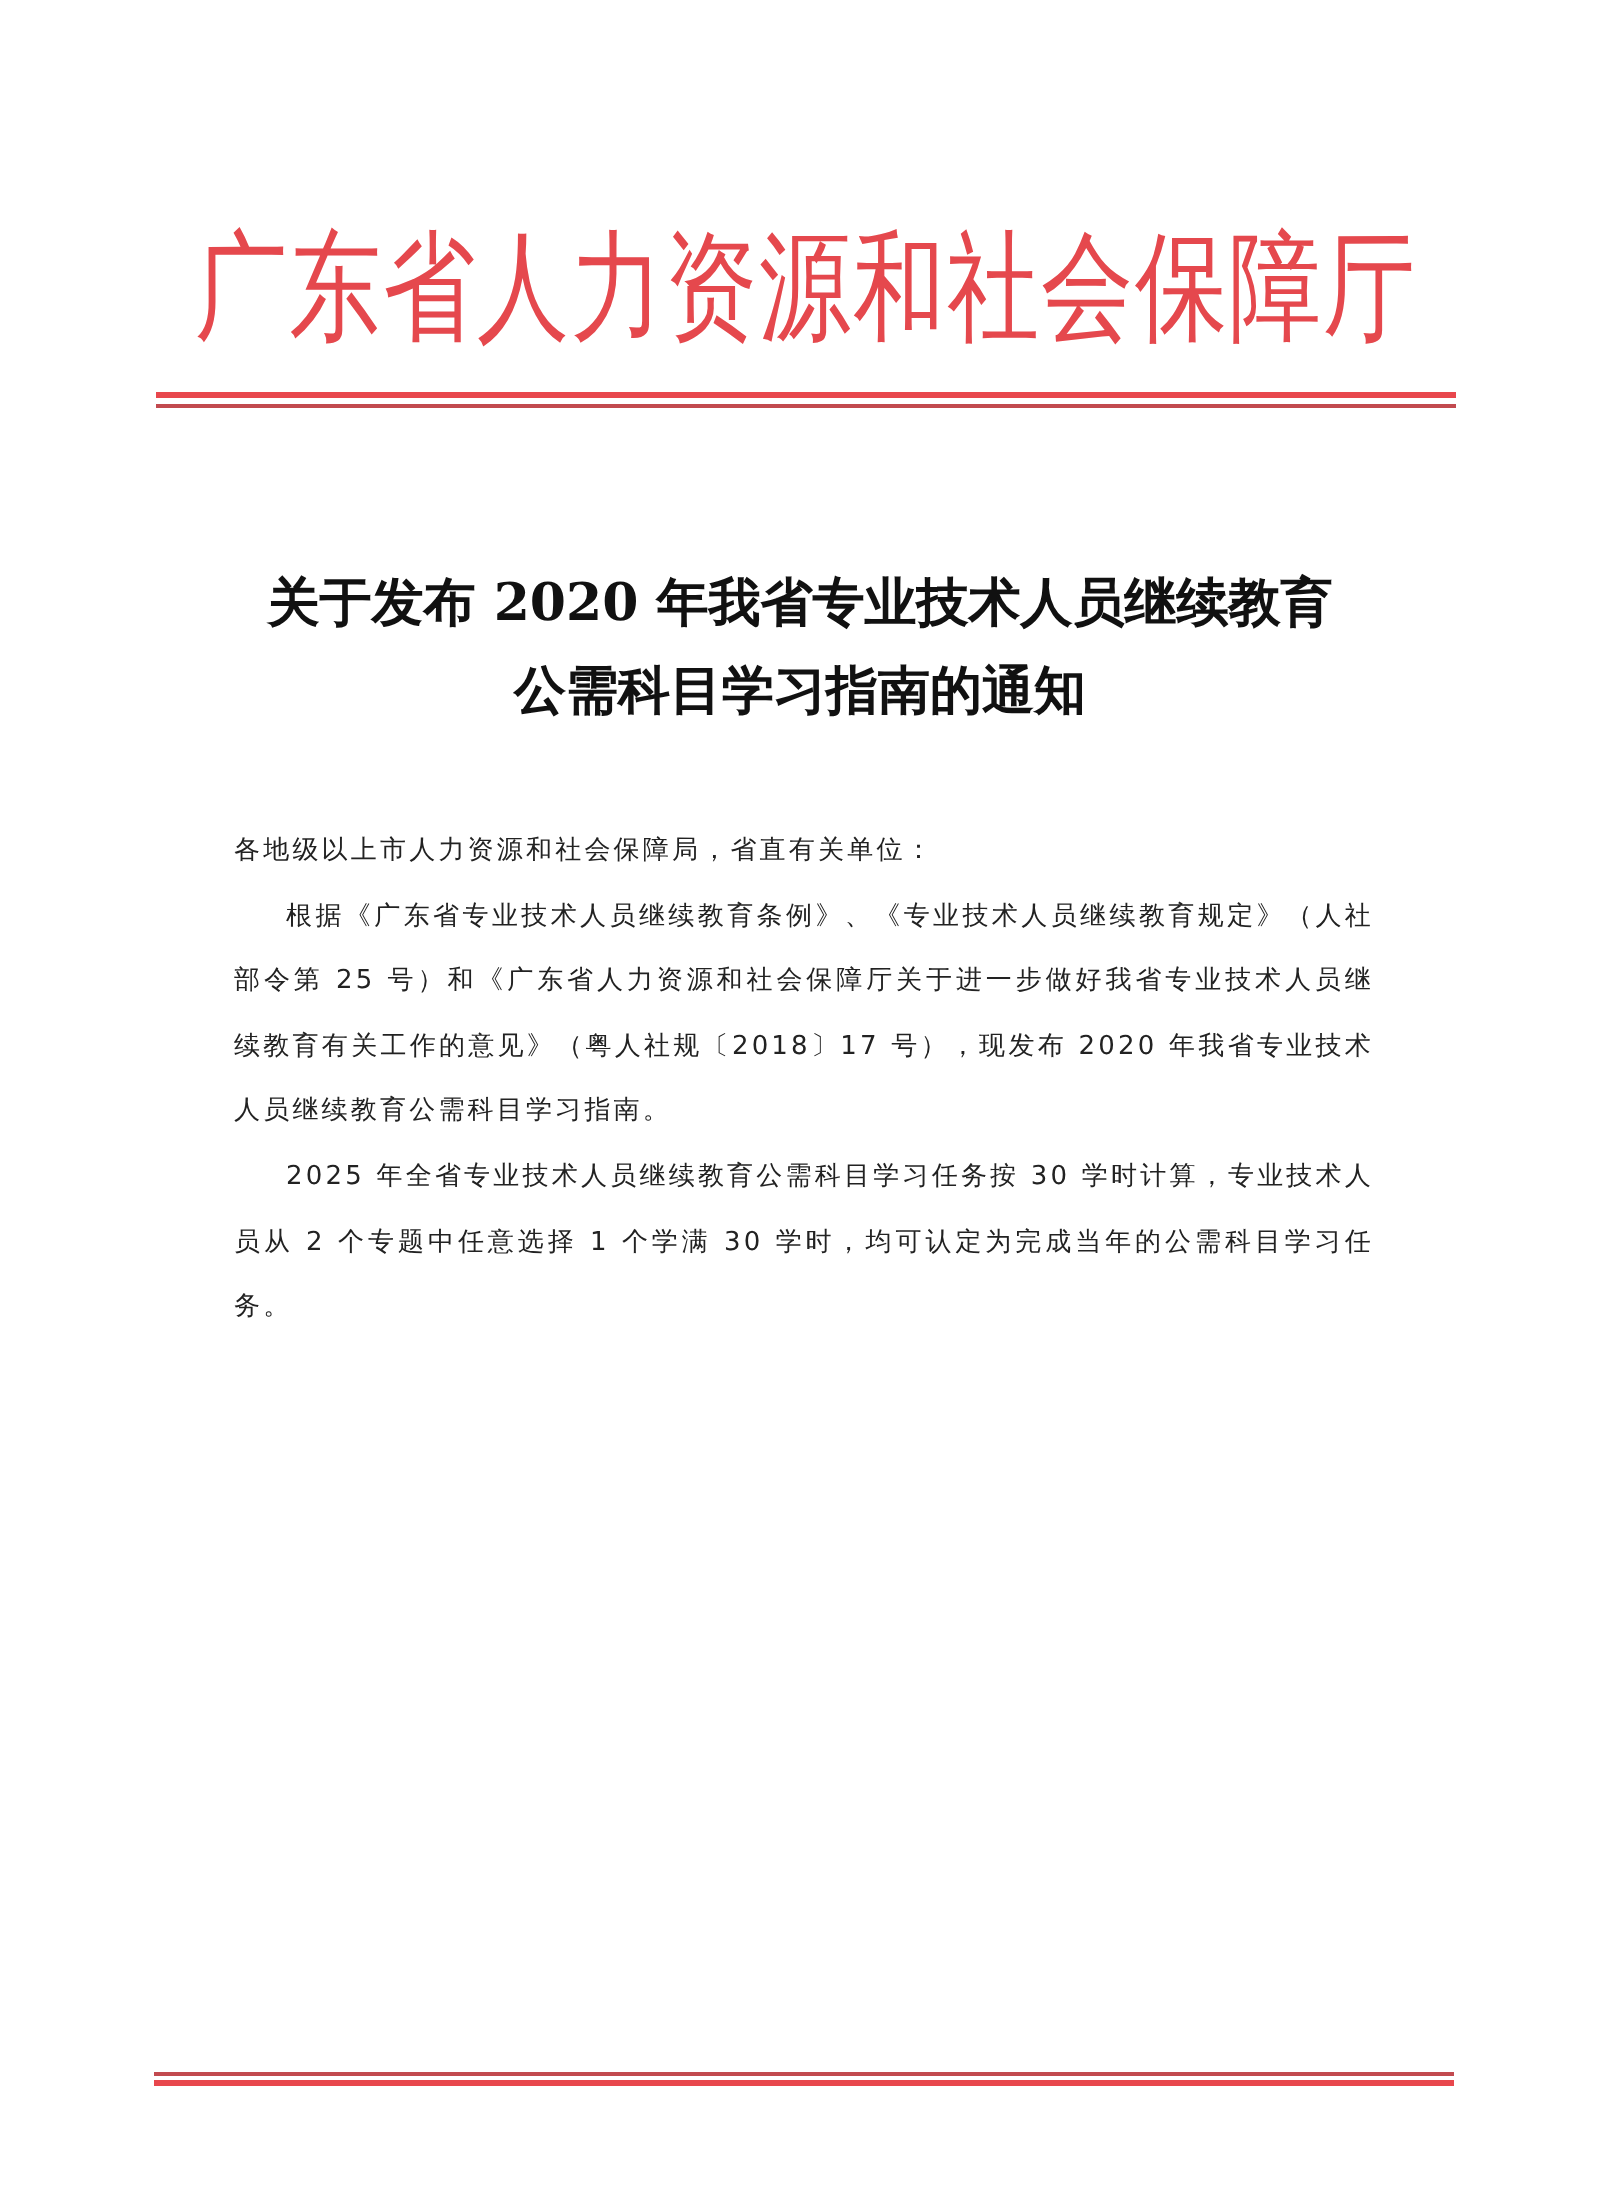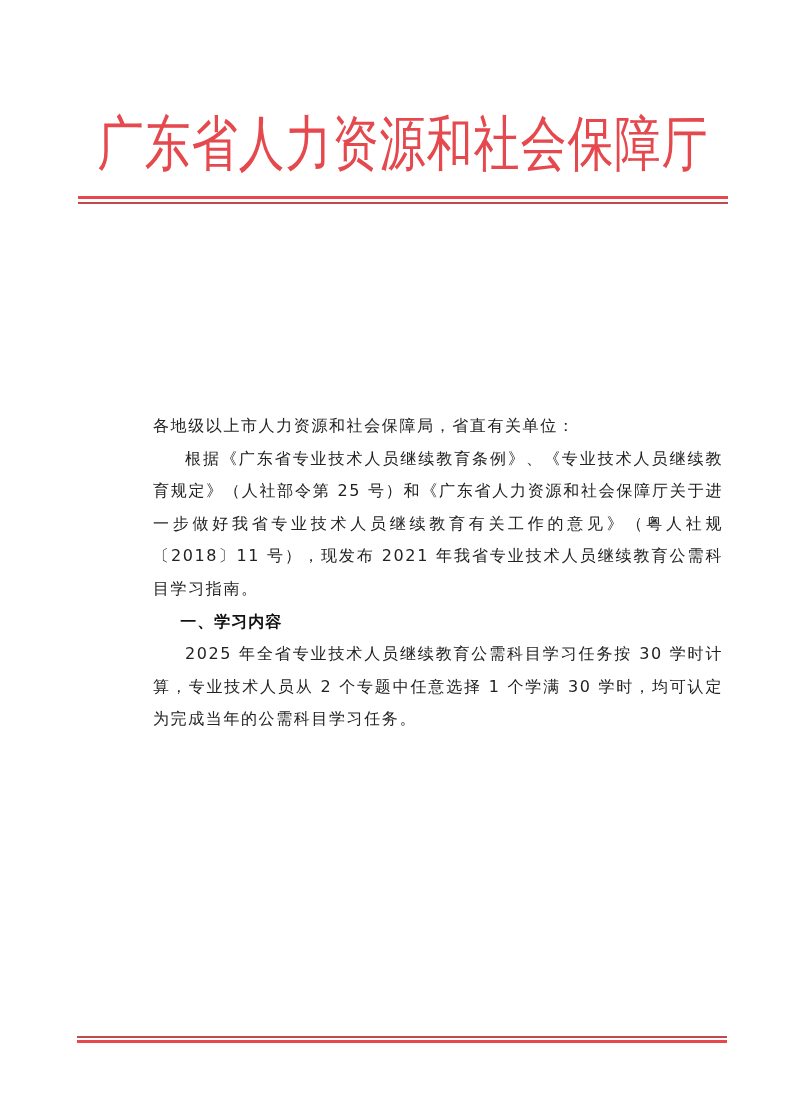--- a/index.html
+++ b/index.html
@@ -69,26 +69,25 @@
     color: #111111;
   }
   .doc-title div { white-space: nowrap; }
   
   .body-text {
     position: absolute;
     left: 117px;
     top: 394px;
     width: 570px;
     font-family: "DejaVu Sans", "Liberation Sans", sans-serif;
-    font-size: 16px;
+    font-size: 13px;
     line-height: 32.6px;
     color: #222222;
     letter-spacing: 1.6px;
     text-align: justify;
-    margin-left: 36px;
   }
   .body-text p {
     margin: 0;
   }
   .indent {
     text-indent: 2em;
   }
   .section-heading {
     font-family: "DejaVu Sans", "Liberation Sans", sans-serif;
     font-weight: bold;
@@ -101,24 +100,27 @@
 <body>
 
 <div class="page">
 
   <div class="letterhead">
     <span class="letterhead-title">广东省人力资源和社会保障厅</span>
   </div>
   <div class="rule-thick" style="left:78px; top:180px; width:650px;"></div>
   <div class="rule-thin" style="left:78px; top:186px; width:650px;"></div>
 
+  <div class="doc-title">
+    <div>关于发布 2020 年我省专业技术人员继续教育</div>
+    <div>公需科目学习指南的通知</div>
+  </div>
 
   <div class="body-text">
     <p>各地级以上市人力资源和社会保障局，省直有关单位：</p>
-    <p class="indent">根据《广东省专业技术人员继续教育条例》、《专业技术人员继续教育规定》（人社部令第 25 号）和《广东省人力资源和社会保障厅关于进一步做好我省专业技术人员继续教育有关工作的意见》（粤人社规〔2018〕11 号），现发布 2021 年我省专业技术人员继续教育公需科目学习指南。</p>
-    <p class="section-heading">一、学习内容</p>
+    <p class="indent">根据《广东省专业技术人员继续教育条例》、《专业技术人员继续教育规定》（人社部令第 25 号）和《广东省人力资源和社会保障厅关于进一步做好我省专业技术人员继续教育有关工作的意见》（粤人社规〔2018〕17 号），现发布 2020 年我省专业技术人员继续教育公需科目学习指南。</p>
     <p class="indent">2025 年全省专业技术人员继续教育公需科目学习任务按 30 学时计算，专业技术人员从 2 个专题中任意选择 1 个学满 30 学时，均可认定为完成当年的公需科目学习任务。</p>
   </div>
 
   <div class="rule-thin" style="left:77px; top:1020px; width:650px;"></div>
   <div class="rule-thick" style="left:77px; top:1024px; width:650px;"></div>
 
 </div>
 
 </body></html>

